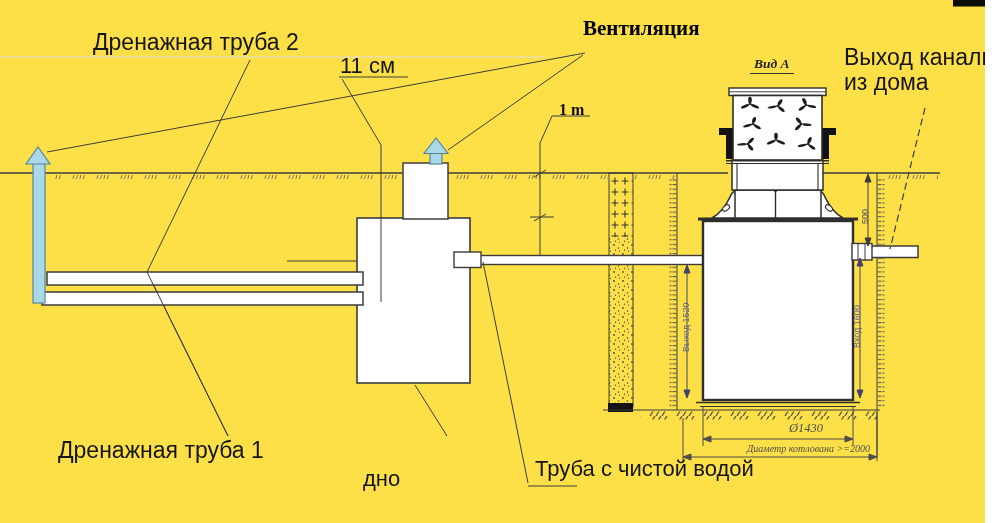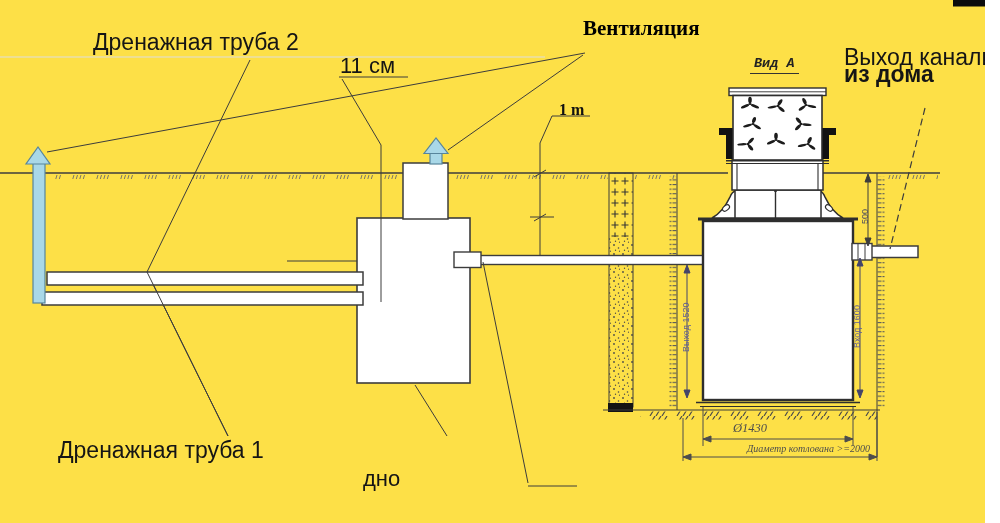--- a/index.html
+++ b/index.html
@@ -3,28 +3,28 @@
 <meta charset="utf-8">
 <style>
   html,body{margin:0;padding:0;background:#fff;}
   .stage{position:relative;width:985px;height:523px;background:#fde047;overflow:hidden;
          font-family:"Liberation Sans",sans-serif;}
   .stage svg{position:absolute;left:0;top:0;}
   .lbl{position:absolute;color:#151515;white-space:nowrap;line-height:1.22;}
   .sans{font-size:23px;}
   .sans22{font-size:22px;}
   .serifbold{font-family:"Liberation Serif",serif;font-weight:bold;font-size:21px;color:#000;}
-  .vida{font-family:Liberation Mono, monospace;font-style:italic;font-weight:bold;font-size:13.5px;
+  .vida{font-family:Liberation Serif, serif;font-style:italic;font-weight:bold;font-size:13.5px;
         color:#222;border-bottom:1.4px solid #333;padding:0 4px 1px;}
   .onem{font-family:"Liberation Serif",serif;font-weight:bold;font-size:16px;color:#111;}
   .los{font-size:30px;letter-spacing:3px;color:#2a2a2a;}
   .dimv{font-size:9px;color:#5d5d96;transform:rotate(-90deg);transform-origin:left top;}
   .dim500{font-size:9px;color:#4a4a60;transform:rotate(-90deg);transform-origin:left top;}
   .dia{font-family:"Liberation Serif",serif;font-style:italic;font-size:12.5px;color:#4d4d4d;
-       text-align:left;width:90px;}
+       text-align:right;width:90px;}
   .pitdim{font-family:"Liberation Serif",serif;font-style:italic;font-size:10px;color:#4d4d4d;
        text-align:right;width:180px;}
 </style>
 </head>
 <body>
 
 <div class="stage">
 
 <svg width="1000" height="523" viewBox="0 0 1000 523">
   <defs>
@@ -237,23 +237,24 @@
   <rect x="953" y="0" width="47" height="6.5" fill="#0c0c0c"></rect>
   <rect x="995.5" y="8" width="3" height="515" fill="#161616"></rect>
 </svg>
 
 <div class="lbl sans" style="left:93px;top:28px;">Дренажная труба 2</div>
 <div class="lbl sans22" style="left:340px;top:53px;">11 см</div>
 <div class="lbl serifbold" style="left:583px;top:16px;">Вентиляция</div>
 <div class="lbl onem" style="left:559px;top:100px;">1 m</div>
 <div class="lbl vida" style="left:750px;top:56px;">Вид А</div>
 <div class="lbl sans" style="left:844px;top:43px;">Выход канализ.</div>
-<div class="lbl sans" style="left:844px;top:60px;font-weight:bold;">из дома</div>
+<div class="lbl sans" style="left:844px;top:68px;">из дома</div>
 <div class="lbl sans" style="left:58px;top:436px;">Дренажная труба 1</div>
 <div class="lbl sans22" style="left:363px;top:466px;">дно</div>
+<div class="lbl sans22" style="left:535px;top:456px;">Труба с чистой водой</div>
 
 <div class="lbl dimv" style="left:681px;top:352px;">Выход 1520</div>
 <div class="lbl dimv" style="left:852px;top:348px;">Вход 1600</div>
 <div class="lbl dim500" style="left:860px;top:224px;">500</div>
 <div class="lbl dia" style="left:733px;top:421px;">Ø1430</div>
 <div class="lbl pitdim" style="left:690px;top:443px;">Диаметр котлована &gt;=2000</div>
 
 </div>
 
 </body></html>

